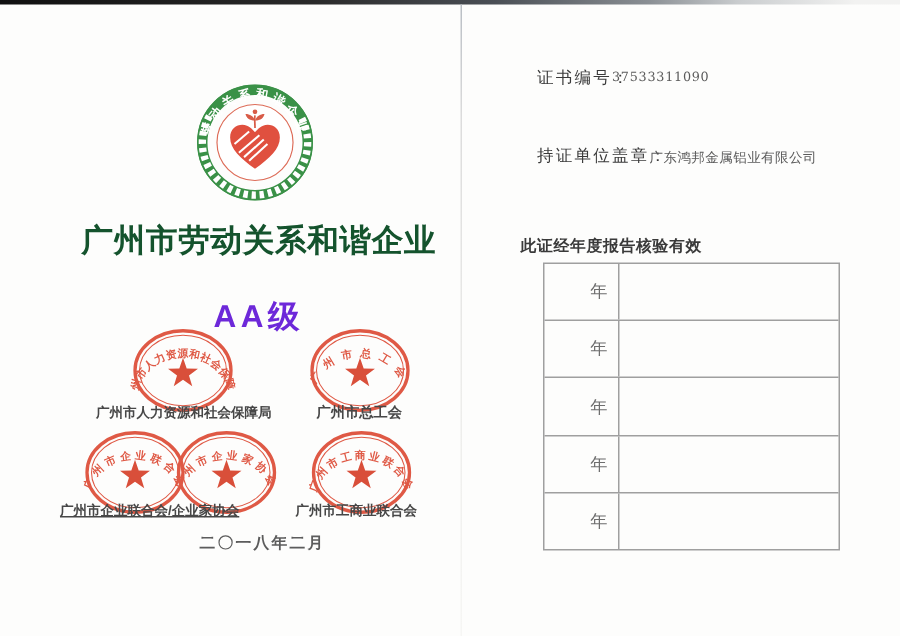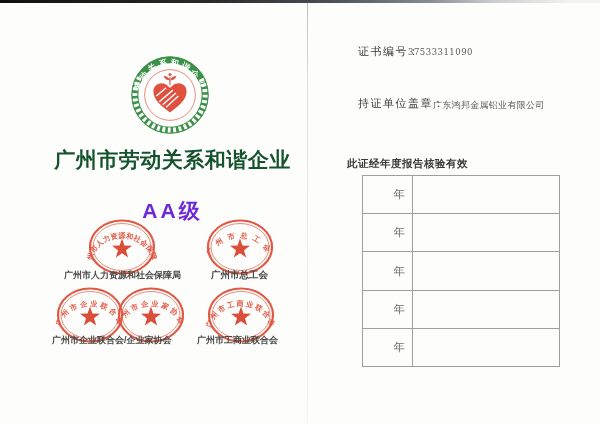--- a/index.html
+++ b/index.html
@@ -162,23 +162,24 @@
     <ellipse cx="35" cy="29" rx="32" ry="26.5" fill="none" stroke="#df5945" stroke-width="2.2"></ellipse>
     <ellipse cx="35" cy="29" rx="29" ry="23.5" fill="none" stroke="#df5945" stroke-width="0.7"></ellipse>
     <polygon points="0,-10 2.35,-3.24 9.51,-3.09 3.8,1.24 5.88,8.09 0,4 -5.88,8.09 -3.8,1.24 -9.51,-3.09 -2.35,-3.24" transform="translate(35,31) scale(1.05)" fill="#d94f3a"></polygon>
     <text font-size="7.2" font-weight="bold" fill="#df5945" letter-spacing="1.8">
       <textPath href="#st5" startOffset="50%" text-anchor="middle">广州市工商业联合会</textPath>
     </text>
   </svg>
 
   <div class="abs stamp-label" style="left:64px;top:269px;font-size:9px;">广州市人力资源和社会保障局</div>
   <div class="abs stamp-label" style="left:211px;top:269px;">广州市总工会</div>
-  <div class="abs stamp-label" style="left:52px;top:334px;font-size:9px;">广州市企业联合会/企业家协会</div>
+  <div class="abs stamp-label" style="left:40px;top:334px;font-size:9px;text-decoration:underline;">广州市企业联合会/企业家协会</div>
   <div class="abs stamp-label" style="left:197px;top:334px;font-size:9px;">广州市工商业联合会</div>
 
+  <div class="abs issue-date">二〇一八年二月</div>
 
   <div class="abs field-label" style="left:358px;top:44px;">证书编号：</div>
   <div class="abs field-value cert-no-value" style="left:408px;top:47px;">37533311090</div>
 
   <div class="abs field-label" style="left:358px;top:96px;">持证单位盖章：</div>
   <div class="abs field-value holder-value" style="left:433px;top:99px;">广东鸿邦金属铝业有限公司</div>
 
   <div class="abs verify-heading" style="left:347px;top:157px;">此证经年度报告核验有效</div>
 
   <div class="abs verify-table">

